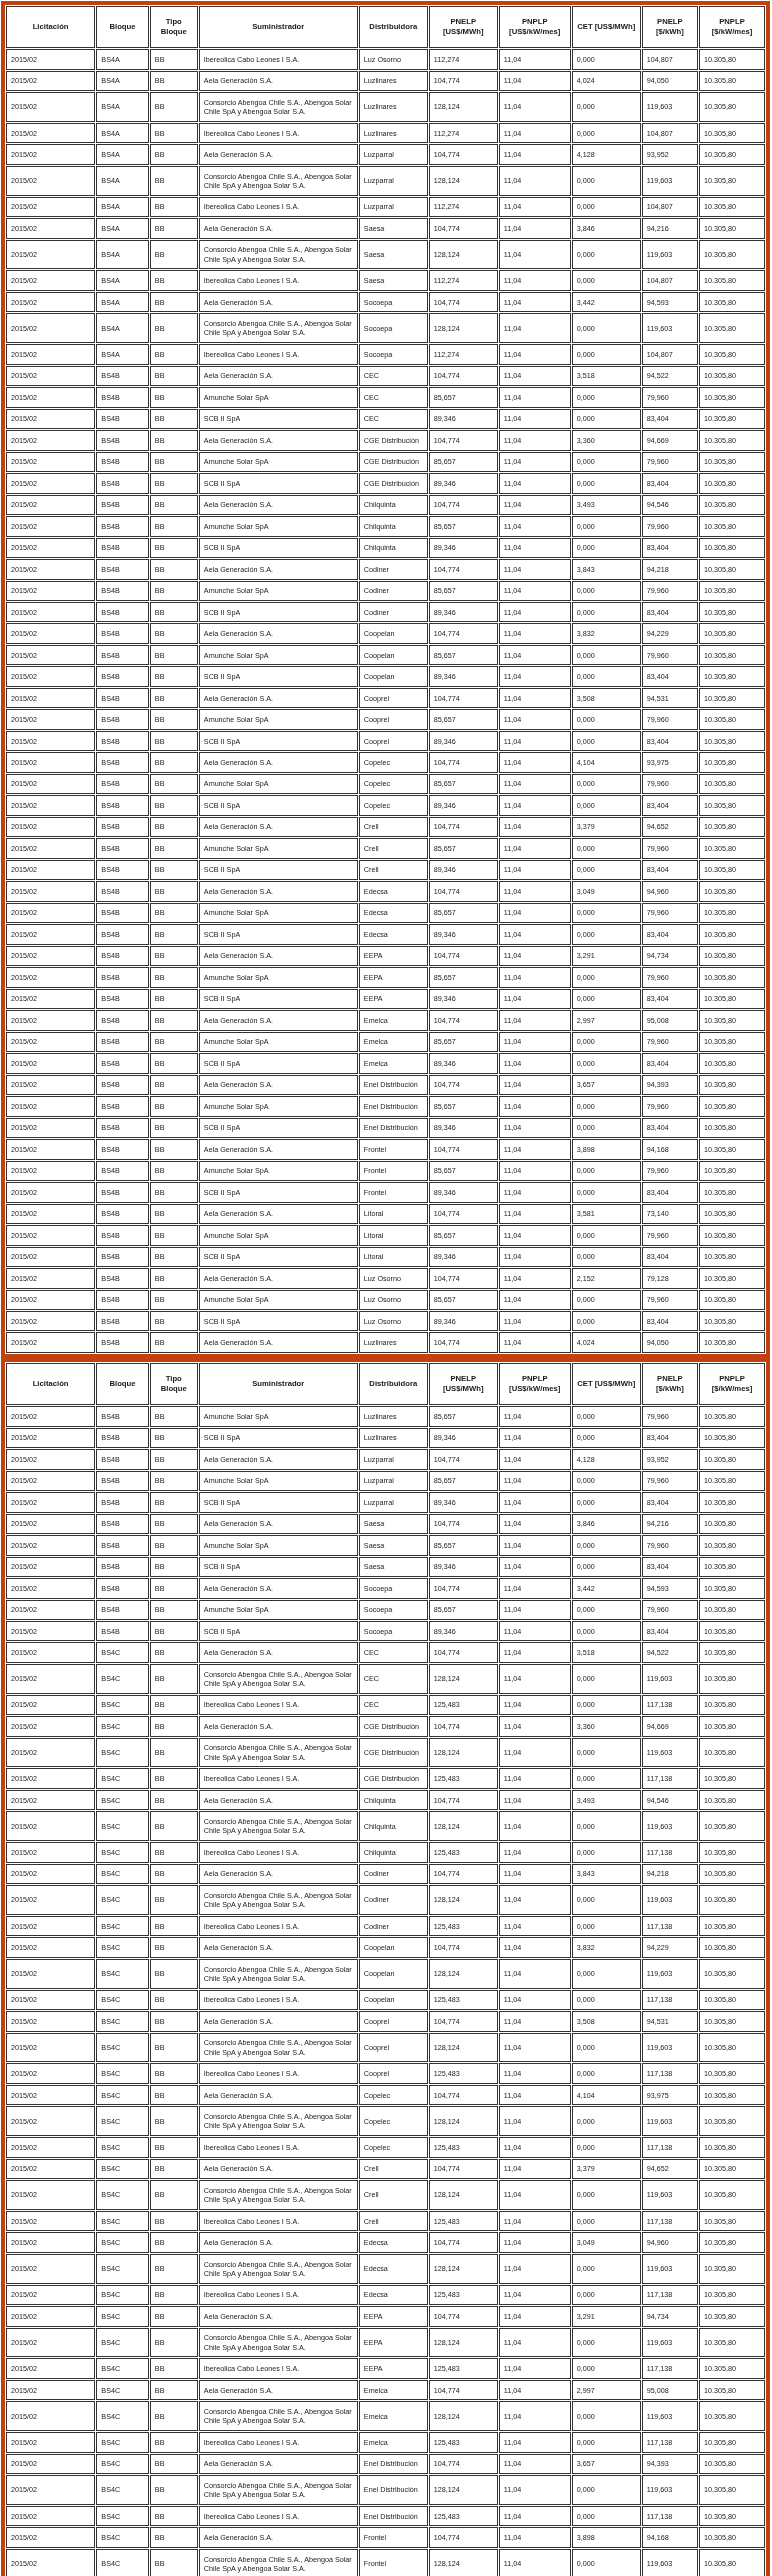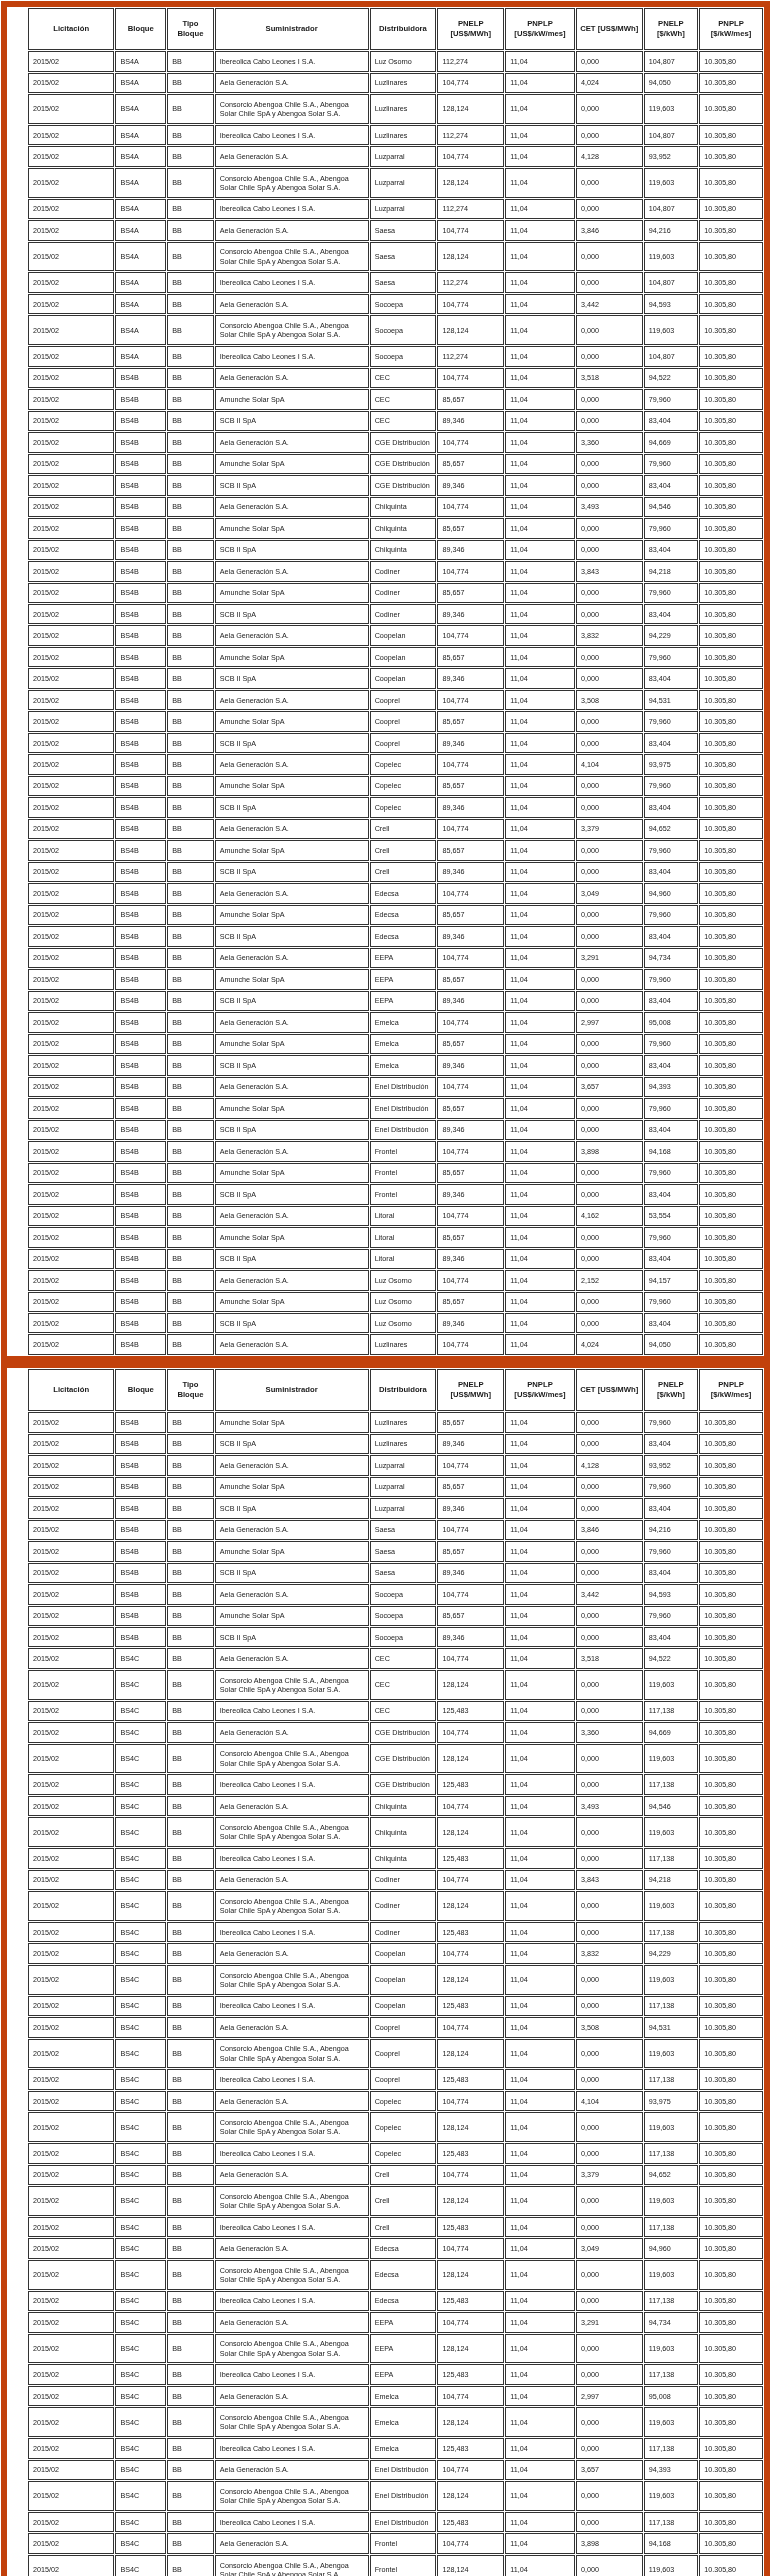--- a/index.html
+++ b/index.html
@@ -2,23 +2,22 @@
 <html style="font-size:8.2px"><head>
 <meta charset="utf-8">
 <style>
   html,body{margin:0;padding:0;background:#ffffff;}
   .page{width:771px;padding:1px;box-sizing:border-box;}
   table.grid{
     width:100%;
     table-layout:fixed;
     border-collapse:separate;
     border-spacing:1px;
-    border:6px solid #c2410c;
+    border:4px solid #c2410c;
     background:#ffffff;
-    padding-left:20px;
   }
   table.grid + table.grid{margin-top:0px;}
   th,td{
     border:0.5px solid #333333;
     background:#ffffff;
     color:#1a1a1a;
     font-family:"Liberation Sans","DejaVu Sans",sans-serif;
     vertical-align:middle;
     box-sizing:border-box;
     word-wrap:break-word;
@@ -700,22 +699,22 @@
           <td>10.305,80</td>
         </tr>
         <tr>
           <td>2015/02</td>
           <td>BS4B</td>
           <td>BB</td>
           <td>Aela Generación S.A.</td>
           <td>Litoral</td>
           <td>104,774</td>
           <td>11,04</td>
-          <td>4,162</td>
-          <td>53,554</td>
+          <td>3,581</td>
+          <td>73,140</td>
           <td>10.305,80</td>
         </tr>
         <tr>
           <td>2015/02</td>
           <td>BS4B</td>
           <td>BB</td>
           <td>Amunche Solar SpA</td>
           <td>Litoral</td>
           <td>85,657</td>
           <td>11,04</td>
@@ -737,21 +736,21 @@
         </tr>
         <tr>
           <td>2015/02</td>
           <td>BS4B</td>
           <td>BB</td>
           <td>Aela Generación S.A.</td>
           <td>Luz Osorno</td>
           <td>104,774</td>
           <td>11,04</td>
           <td>2,152</td>
-          <td>94,157</td>
+          <td>79,128</td>
           <td>10.305,80</td>
         </tr>
         <tr>
           <td>2015/02</td>
           <td>BS4B</td>
           <td>BB</td>
           <td>Amunche Solar SpA</td>
           <td>Luz Osorno</td>
           <td>85,657</td>
           <td>11,04</td>

